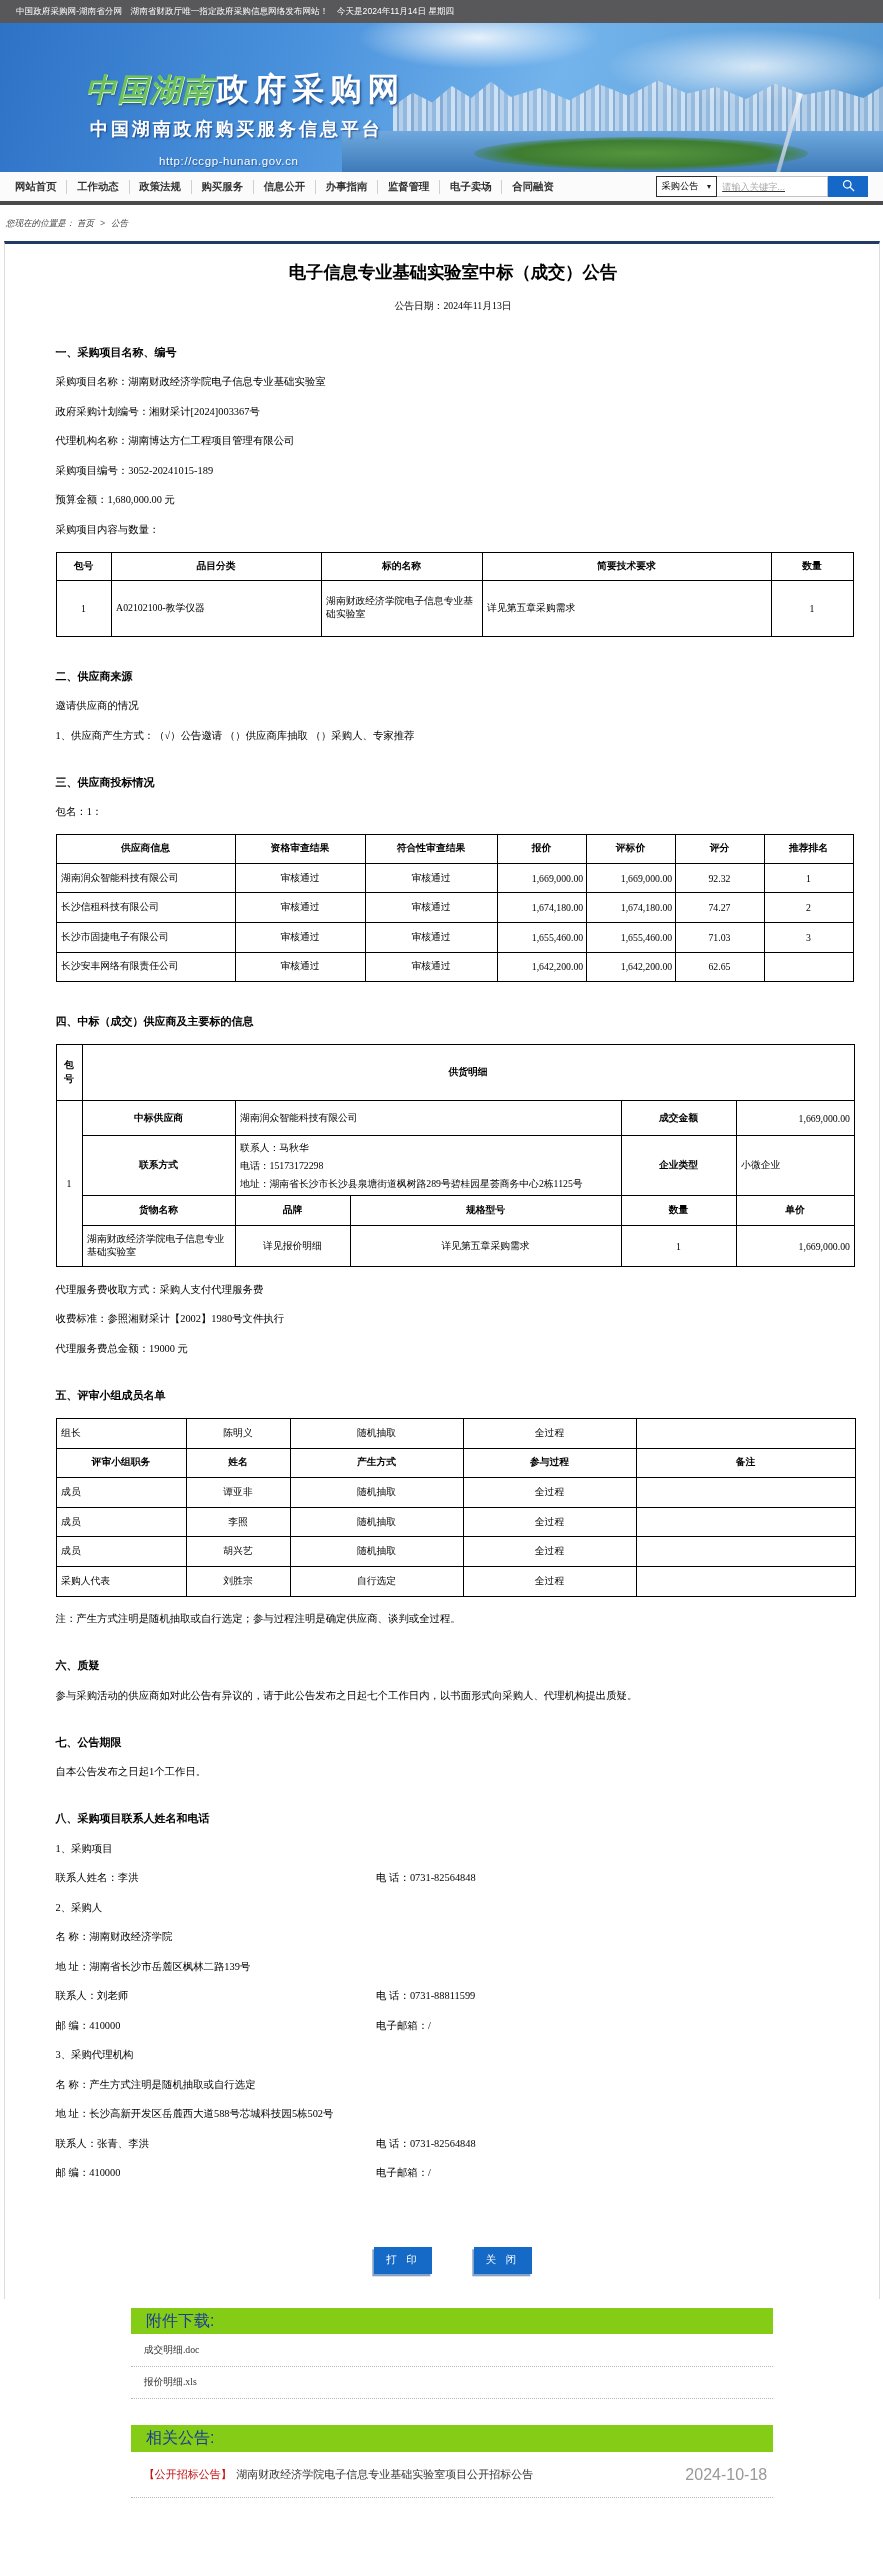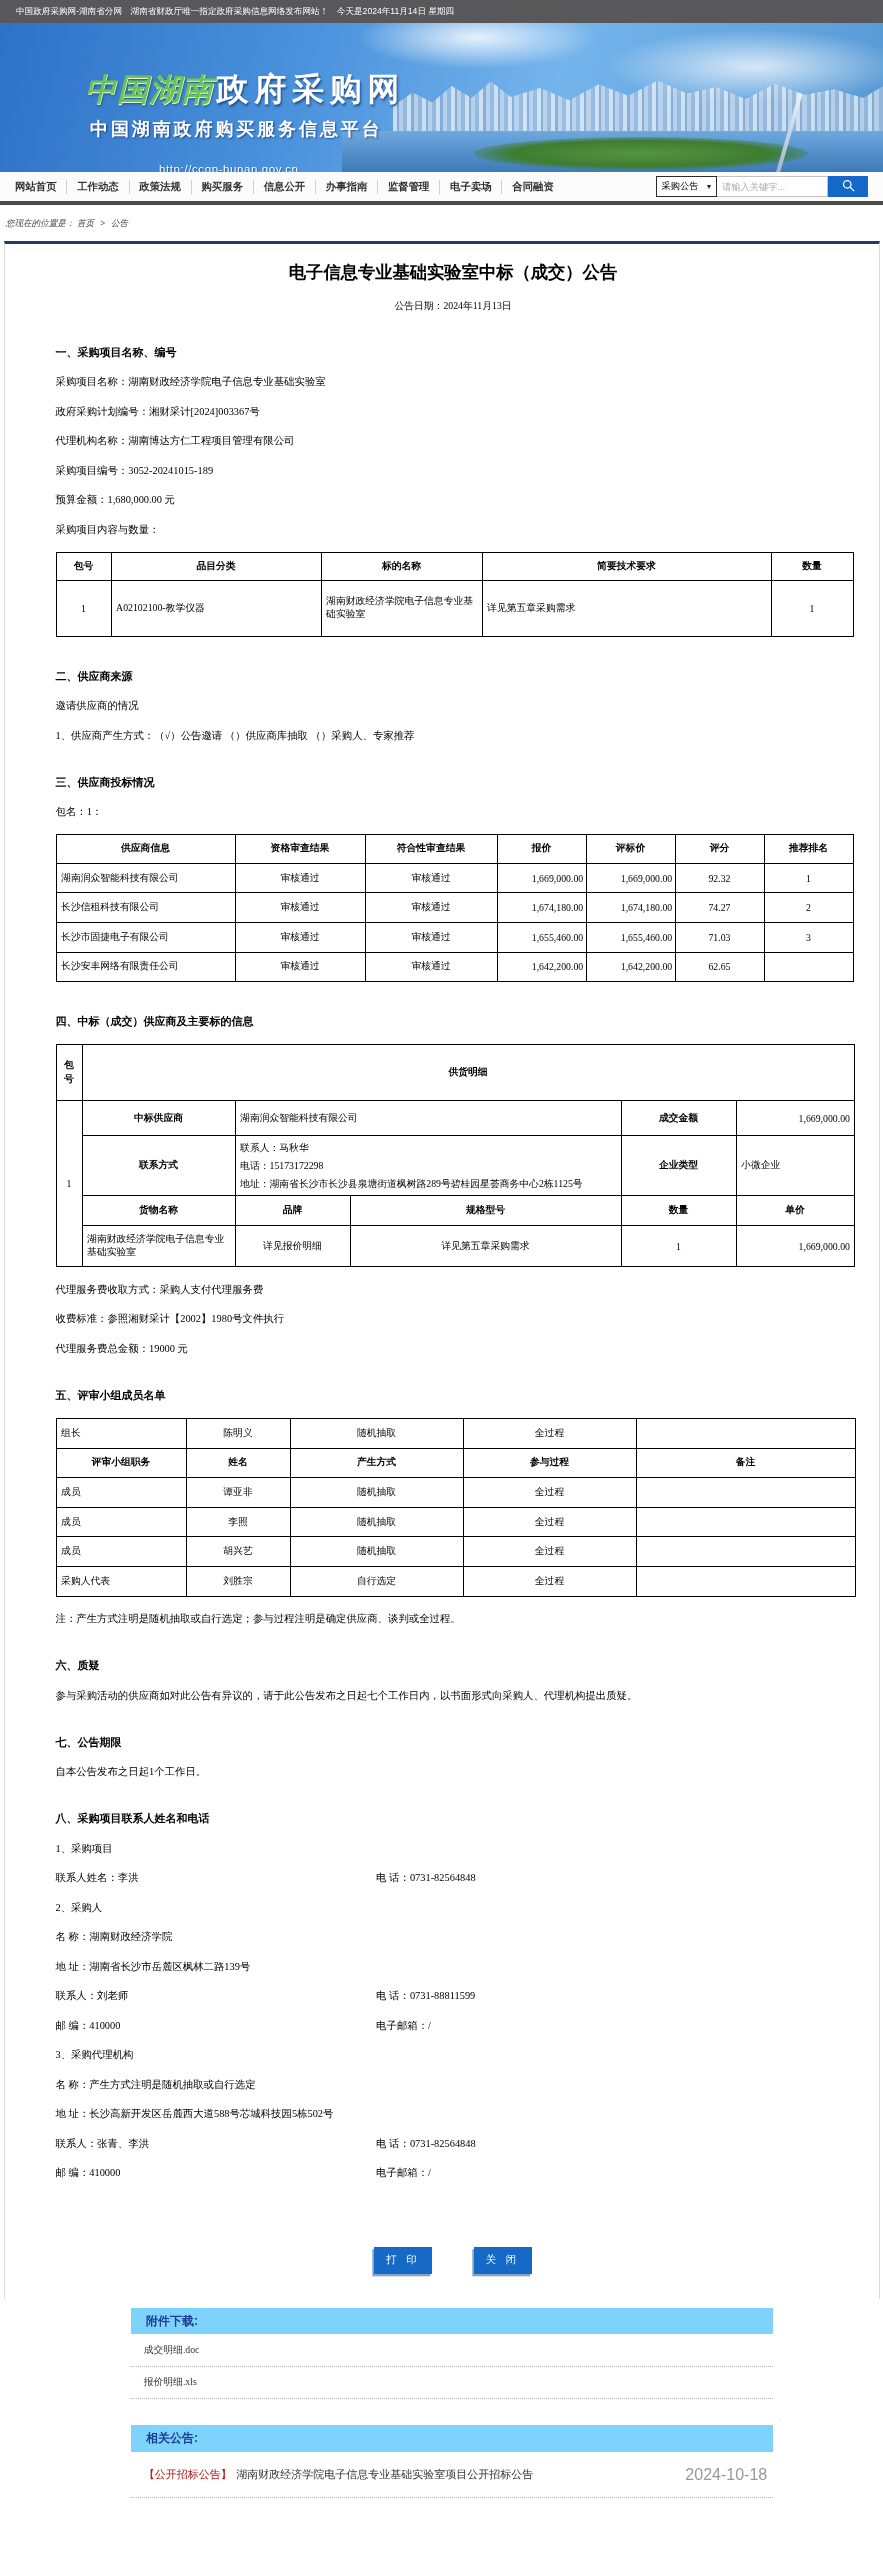--- a/index.html
+++ b/index.html
@@ -25,34 +25,34 @@
           background:radial-gradient(ellipse at center,#55953f 0%,#3e7d31 55%,rgba(62,125,49,0) 78%);}
   .bridge{position:absolute;right:104px;bottom:-3.5px;width:4px;height:86px;
           background:linear-gradient(#eef3f9,#9ab4cf);transform:rotate(16deg);transform-origin:bottom;}
   .logo-row{position:absolute;left:85px;top:45px;white-space:nowrap;}
   .logo-calli{font-size:31px;font-weight:bold;font-style:italic;color:#6cc15a;
               text-shadow:0.6px 0.6px 0 #e8ffe0,1.2px 1.7px 2.3px rgba(0,40,0,.45);letter-spacing:1.2px;}
   .logo-main{font-size:32px;font-weight:bold;color:#fff;letter-spacing:5.8px;
              text-shadow:1.2px 1.7px 2.3px rgba(0,20,70,.55);}
   .banner-sub{position:absolute;left:90px;top:94px;font-size:18px;font-weight:bold;color:#fff;
               letter-spacing:2.9px;text-shadow:1.2px 1.2px 1.7px rgba(0,20,70,.5);}
-  .banner-url{position:absolute;left:159px;top:140px;font-size:11.5px;color:#fff;letter-spacing:0.6px;
+  .banner-url{position:absolute;left:159px;top:132px;font-size:11.5px;color:#fff;letter-spacing:0.6px;
               text-shadow:0.6px 0.6px 1.2px rgba(0,20,70,.5);}
 
   
   .navbar{height:29px;display:flex;align-items:center;padding:0 15px;background:#fbfbfb;box-sizing:border-box;}
   .nav-item{font-size:10.4px;font-weight:bold;color:#333;text-decoration:none;cursor:pointer;
             padding-right:9.8px;margin-right:9.8px;border-right:0.6px solid #d0d0d0;white-space:nowrap;}
   .nav-item:last-of-type{border-right:none;}
   .search{margin-left:auto;display:flex;align-items:center;}
   .sel{width:61px;height:21px;border:1.2px solid #2c2c2c;background:#fff;display:flex;align-items:center;
        justify-content:space-between;padding:0 4.6px;font-size:9.2px;box-sizing:border-box;cursor:pointer;}
   .caret{width:0;height:0;border-left:2.9px solid transparent;border-right:2.9px solid transparent;border-top:4px solid #222;}
   .search-input{width:111px;height:21px;border:0.6px solid #c2c2c2;border-left:none;padding:0 5.2px;
-                font-size:9.2px;box-sizing:border-box;outline:none;color:#333;font-family:inherit;}
+                font-size:9.2px;box-sizing:border-box;outline:none;color:#333;font-family:inherit;text-decoration:underline;}
   .search-input::placeholder{color:#aaa;}
   .search-btn{width:40px;height:21px;background:#1668c8;border:none;display:flex;align-items:center;
               justify-content:center;cursor:pointer;}
   .nav-underline{height:3.5px;background:#4b4b4d;}
 
   
   .breadcrumb{height:36px;line-height:36px;padding-left:5.8px;font-size:8.6px;color:#444;font-style:italic;}
   .breadcrumb a{color:#444;text-decoration:none;cursor:pointer;}
   .bc-sep{margin:0 3.5px;color:#666;}
 
@@ -100,22 +100,22 @@
 
   
   .btn-row{text-align:center;margin-top:67px;}
   .blue-btn{display:inline-block;width:58px;height:26.5px;background:#1569c7;color:#fff;font-size:10.4px;
             border:none;margin:0 19.6px;letter-spacing:3.5px;cursor:pointer;
             box-shadow:-1.7px 2.3px 0 rgba(15,70,140,.5);font-family:inherit;}
 
   
   .footer{margin-top:9.2px;padding-bottom:11.5px;}
   .fbox{margin-left:131px;width:642px;}
-  .fhead{background:#7dd3fc;height:26.5px;line-height:26.5px;padding-left:15px;font-size:12px;
-         font-weight:bold;color:#1d3e93;box-sizing:border-box;}
+  .fhead{background:#84cc16;height:26.5px;line-height:26.5px;padding-left:15px;font-size:16px;
+         font-weight:normal;color:#1d3e93;box-sizing:border-box;}
   .file{font-size:9.8px;color:#333;padding:9.8px 0 8.6px 12.7px;border-bottom:0.6px dotted #b5b5b5;
         font-family:"Liberation Serif","DejaVu Serif",serif;cursor:pointer;}
   .related{margin-top:26.5px;}
   .rel-row{display:flex;align-items:center;padding:14px 5.8px 12.7px 12.7px;border-bottom:0.6px dotted #b5b5b5;
            font-size:11px;}
   .rel-tag{color:#c11212;}
   .rel-link{color:#333;margin-left:4.6px;cursor:pointer;}
   .rel-date{margin-left:auto;color:#999;font-size:16px;}
 </style>
 </head>

